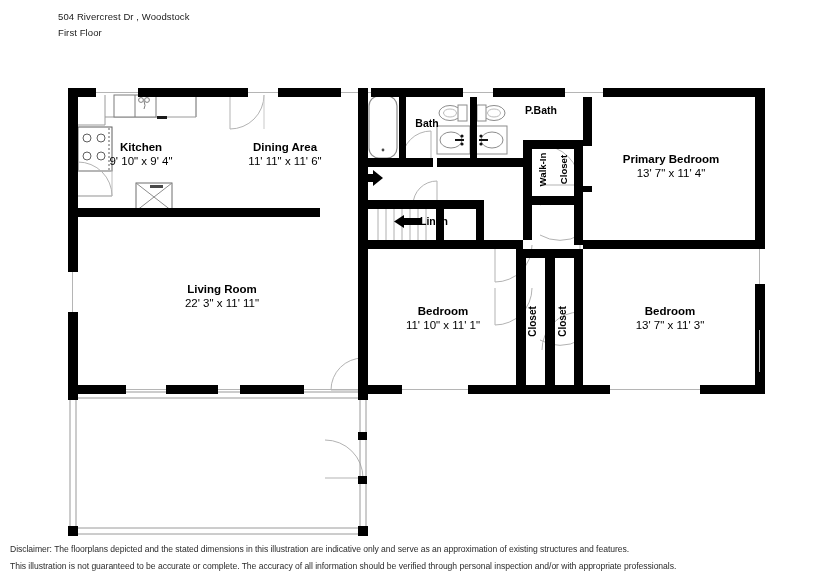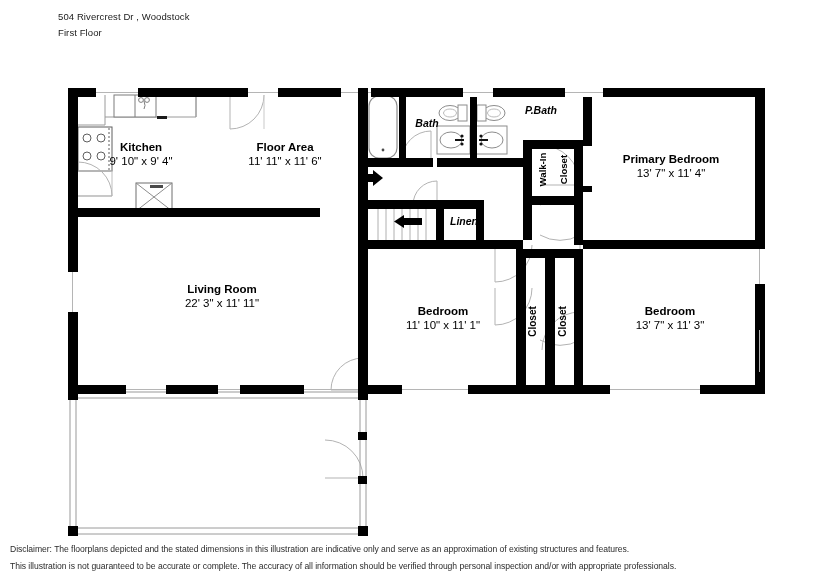--- a/index.html
+++ b/index.html
@@ -64,21 +64,21 @@
     font-size: 11.5px;
     color: #000;
     white-space: nowrap;
   }
   .room-label .rdim {
     display: block;
     font-size: 11.5px;
     color: #000;
     white-space: nowrap;
   }
-  .room-label.small .rname { font-size: 10.5px; font-style: italic; }
+  .room-label.small .rname { font-size: 10.5px; }
 
   .vlabel {
     position: absolute;
     pointer-events: none;
   }
   .vlabel .rname {
     display: block;
     font-weight: bold;
     font-size: 10px;
     white-space: nowrap;
@@ -335,39 +335,39 @@
     </g>
 
   </svg>
 
   <div class="room-label" id="lbl-kitchen" style="left:86px; top:141px; width:110px;">
     <span class="rname">Kitchen</span>
     <span class="rdim">9' 10" x 9' 4"</span>
   </div>
 
   <div class="room-label" id="lbl-dining" style="left:222px; top:141px; width:126px;">
-    <span class="rname">Floor Area</span>
+    <span class="rname">Dining Area</span>
     <span class="rdim">11' 11" x 11' 6"</span>
   </div>
 
   <div class="room-label" id="lbl-living" style="left:147px; top:283px; width:150px;">
     <span class="rname">Living Room</span>
     <span class="rdim">22' 3" x 11' 11"</span>
   </div>
 
 
   <div class="room-label small" id="lbl-bath" style="left:405px; top:117px; width:44px;">
     <span class="rname">Bath</span>
   </div>
 
   <div class="room-label small" id="lbl-pbath" style="left:514px; top:104px; width:54px;">
     <span class="rname">P.Bath</span>
   </div>
 
-  <div class="room-label small" id="lbl-linen" style="left:441px; top:215px; width:46px;">
+  <div class="room-label small" id="lbl-linen" style="left:411px; top:215px; width:46px;">
     <span class="rname">Linen</span>
   </div>
 
   <div class="vlabel two" id="lbl-wic-1" style="left:520px; top:148px; width:44px; height:44px;">
     <span class="rname" style="width:44px; text-align:center; position:absolute; left:0; top:16px;">Walk-In</span>
   </div>
   <div class="vlabel two" id="lbl-wic-2" style="left:541px; top:148px; width:44px; height:44px;">
     <span class="rname" style="width:44px; text-align:center; position:absolute; left:0; top:16px;">Closet</span>
   </div>
 

